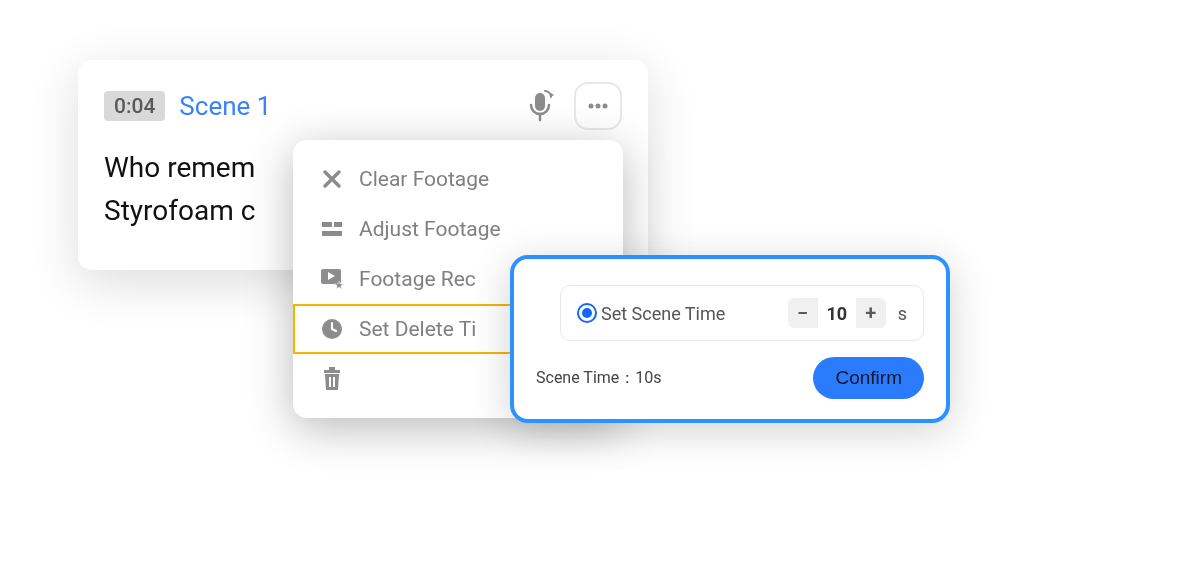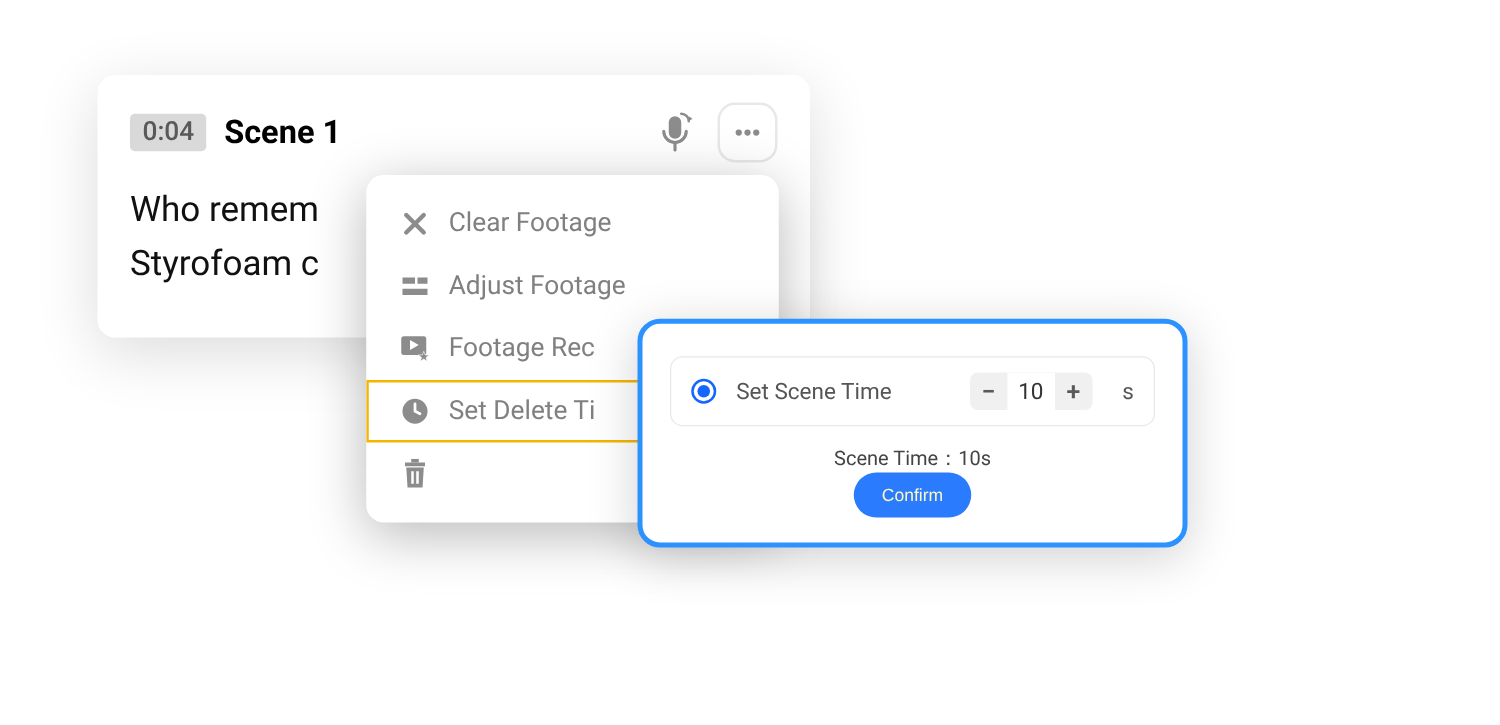--- a/index.html
+++ b/index.html
@@ -32,23 +32,23 @@
   }
   .timestamp {
     background: #d9d9d9;
     color: #595959;
     font-size: 21px;
     font-weight: 500;
     padding: 3px 10px;
     border-radius: 4px;
   }
   .scene-title {
-    color: #000000;
+    color: #3b82f6;
     font-size: 26px;
-    font-weight: 700;
+    font-weight: 400;
   }
   .header-spacer { flex: 1; }
   .mic-wrap {
     width: 40px;
     height: 40px;
     display: flex;
     align-items: center;
     justify-content: center;
     color: #8c8c8c;
   }
@@ -116,25 +116,26 @@
     border-radius: 18px;
     box-shadow: 0 8px 40px rgba(0,0,0,0.18);
     padding: 26px 22px 20px 22px;
   }
   .option-row {
     border: 1px solid #e8e8e8;
     border-radius: 10px;
     padding: 12px 16px;
     display: flex;
     align-items: center;
-    gap: 16px;
+    gap: 4px;
     font-size: 18px;
     color: #555;
     margin-bottom: 16px;
     cursor: pointer;
+    margin-left: 24px;
   }
   .radio {
     width: 20px;
     height: 20px;
     border-radius: 50%;
     border: 2px solid #d9d9d9;
     position: relative;
     flex-shrink: 0;
   }
   .radio.checked {
@@ -169,44 +170,44 @@
   }
   .step-value {
     background: #fff;
     min-width: 38px;
     height: 30px;
     display: flex;
     align-items: center;
     justify-content: center;
     font-size: 18px;
     color: #333;
+    font-weight: bold;
   }
   .unit {
     margin-left: 8px;
     font-size: 18px;
     color: #555;
   }
   .dialog-footer {
     display: flex;
     align-items: center;
     justify-content: space-between;
     margin-top: 10px;
-    flex-direction: column;
   }
   .scene-time-label {
     font-size: 16px;
     color: #444;
   }
   .confirm-btn {
     background: #2b7bff;
-    color: #fef9c3;
+    color: #0f172a;
     border: none;
     border-radius: 22px;
     padding: 10px 22px;
-    font-size: 14px;
+    font-size: 19px;
     cursor: pointer;
   }
 </style>
 </head>
 <body>
 
 <div class="scene-card">
   <div class="scene-header">
     <span class="timestamp">0:04</span>
     <span class="scene-title">Scene 1</span>

